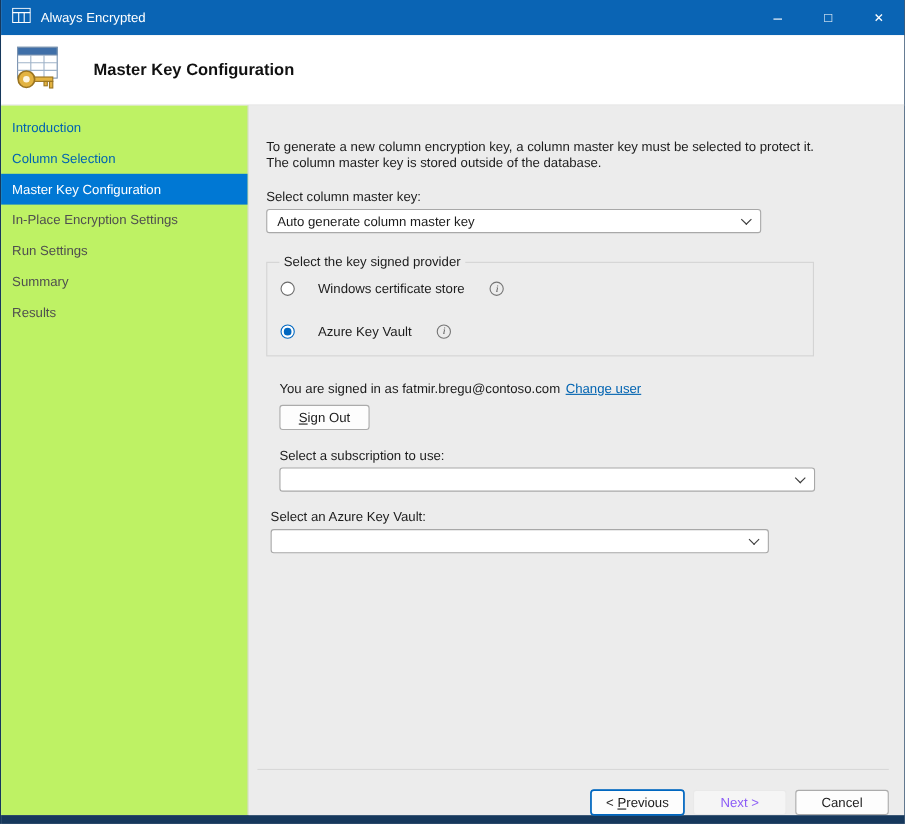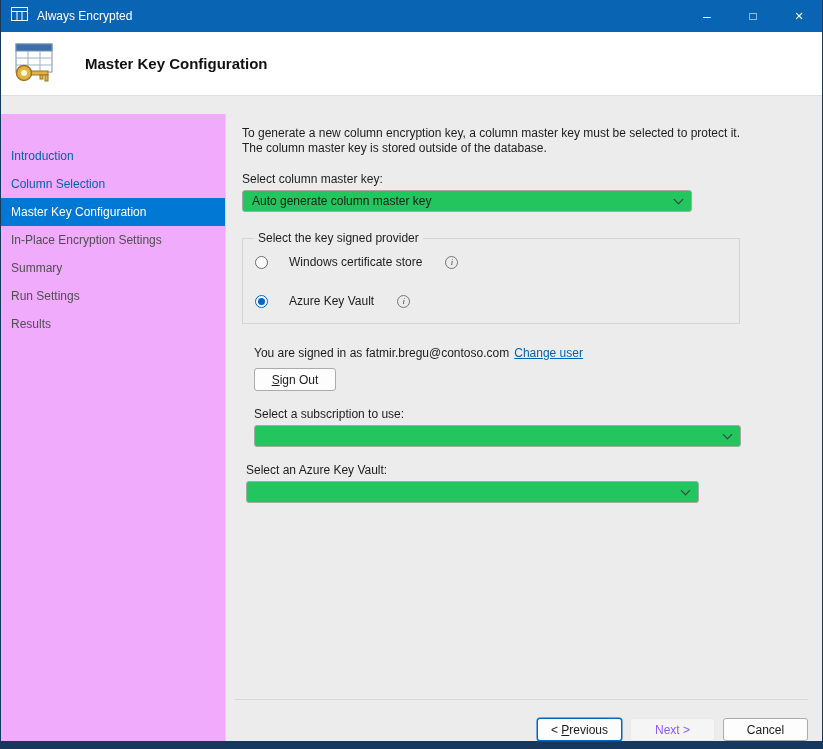--- a/index.html
+++ b/index.html
@@ -35,22 +35,22 @@
     flex: 0 0 64px; background: #fff;
     display: flex; align-items: center; padding-left: 10px;
     border-bottom: 1px solid #e0e0e0;
   }
   .header-title { font-size: 15px; font-weight: bold; color: #111; margin-left: 28px; }
 
   
   .body { flex: 1; display: flex; min-height: 0; }
 
   .sidebar {
-    flex: 0 0 225px; background: #f0abfc;
-    border-right: 1px solid #d7d7d7; padding-top: 28px; margin-top: 18px;
+    flex: 0 0 225px; background: #bef264;
+    border-right: 1px solid #d7d7d7; padding-top: 6px;
   }
   .nav-item {
     height: 28px; display: flex; align-items: center;
     padding-left: 10px; font-size: 12px; cursor: pointer; color: #4f4f4f;
   }
   .nav-item.visited { color: #0063b1; }
   .nav-item.active  { background: #0078d4; color: #fff; }
 
   .main { flex: 1; position: relative; padding: 0 16px; background: #ececec; }
 
@@ -65,21 +65,21 @@
     font-size: 10px; font-weight: bold; cursor: pointer;
   }
   .help-icon::after { content: "?"; }
   .help-link { color: #0063b1; font-size: 12px; text-decoration: none; cursor: pointer; }
 
   .intro { font-size: 12px; line-height: 15px; color: #1c1c1c; max-width: 512px; margin-top: 30px; }
 
   .field-label { font-size: 12px; color: #1c1c1c; margin-top: 16px; }
 
   .combo {
-    height: 22px; background: #22c55e;
+    height: 22px; background: #ffffff;
     border: 1px solid #a8a8a8; border-radius: 3px;
     display: flex; align-items: center; padding: 0 9px;
     font-size: 12px; color: #1c1c1c; margin-top: 4px; cursor: pointer;
   }
   .combo-master { width: 450px; }
   .combo-subscription { width: 487px; }
   .combo-vault { width: 453px; }
   .chevron {
     width: 7px; height: 7px; margin-left: auto; margin-top: -4px;
     border-right: 1.5px solid #3c3c3c; border-bottom: 1.5px solid #3c3c3c;
@@ -189,22 +189,22 @@
     <span class="header-title">Master Key Configuration</span>
   </div>
 
   <div class="body">
 
     <nav class="sidebar">
       <div class="nav-item visited">Introduction</div>
       <div class="nav-item visited">Column Selection</div>
       <div class="nav-item active">Master Key Configuration</div>
       <div class="nav-item">In-Place Encryption Settings</div>
+      <div class="nav-item">Run Settings</div>
       <div class="nav-item">Summary</div>
-      <div class="nav-item">Run Settings</div>
       <div class="nav-item">Results</div>
     </nav>
 
     <div class="main">
 
 
       <p class="intro">To generate a new column encryption key, a column master key must be selected to protect it.  The column master key is stored outside of the database.</p>
 
       <div class="field-label">Select column master key:</div>
       <div class="combo combo-master">

